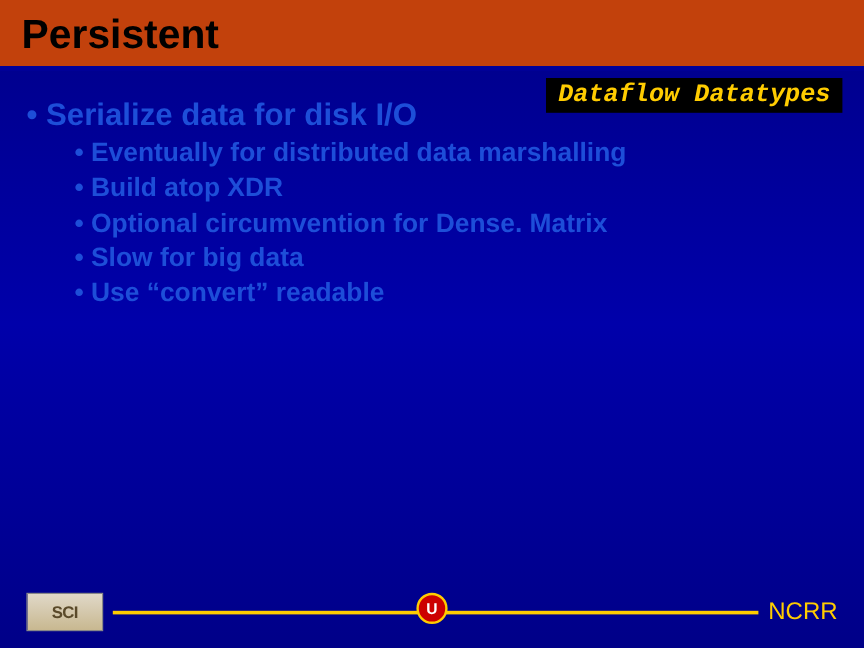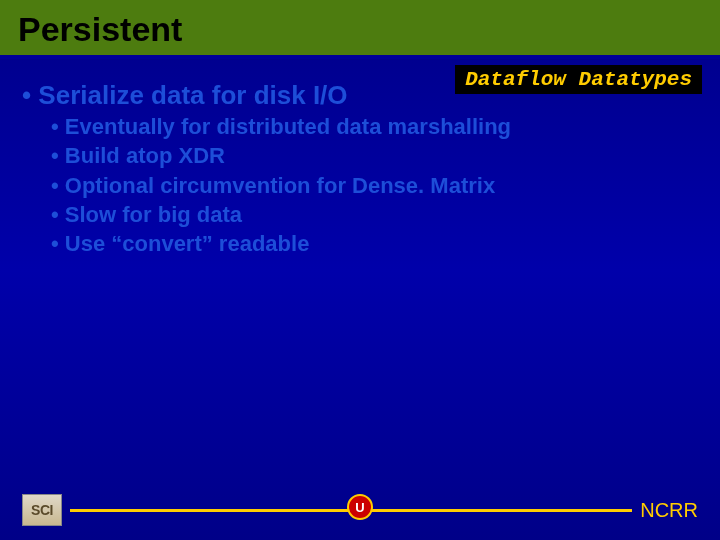--- a/index.html
+++ b/index.html
@@ -5,21 +5,21 @@
   * { margin: 0; padding: 0; box-sizing: border-box; }
   body {
     width: 720px;
     height: 540px;
     background: linear-gradient(180deg, #000088 0%, #0000aa 50%, #000088 100%);
     font-family: Arial, Helvetica, sans-serif;
     position: relative;
     overflow: hidden;
   }
   .title-area {
-    background: #4d7c0f;
+    background: #c2410c;
     padding: 10px 18px 6px 18px;
   }
   .title {
     font-size: 34px;
     font-weight: bold;
     color: #000;
   }
   .title-rule {
     height: 4px;
     background: #000099;
@@ -43,36 +43,36 @@
     font-weight: bold;
   }
   .l1 {
     font-size: 26px;
     margin-top: 10px;
     margin-bottom: 0;
     line-height: 1.12;
   }
   .l2 {
     font-size: 22px;
-    margin-left: 29px;
+    margin-left: 40px;
     margin-top: 4px;
     margin-bottom: 2px;
     line-height: 1.15;
   }
   .footer {
     position: absolute;
     bottom: 14px;
     left: 0;
     right: 0;
     padding: 0 22px;
     display: flex;
     align-items: center;
   }
   .sci-logo {
-    width: 40px;
+    width: 64px;
     height: 32px;
     background: linear-gradient(180deg, #e0d8c8 0%, #c8b890 100%);
     border: 1px solid #888;
     display: flex;
     align-items: center;
     justify-content: center;
     font-size: 14px;
     font-weight: bold;
     color: #5a4a2a;
     letter-spacing: -0.5px;

